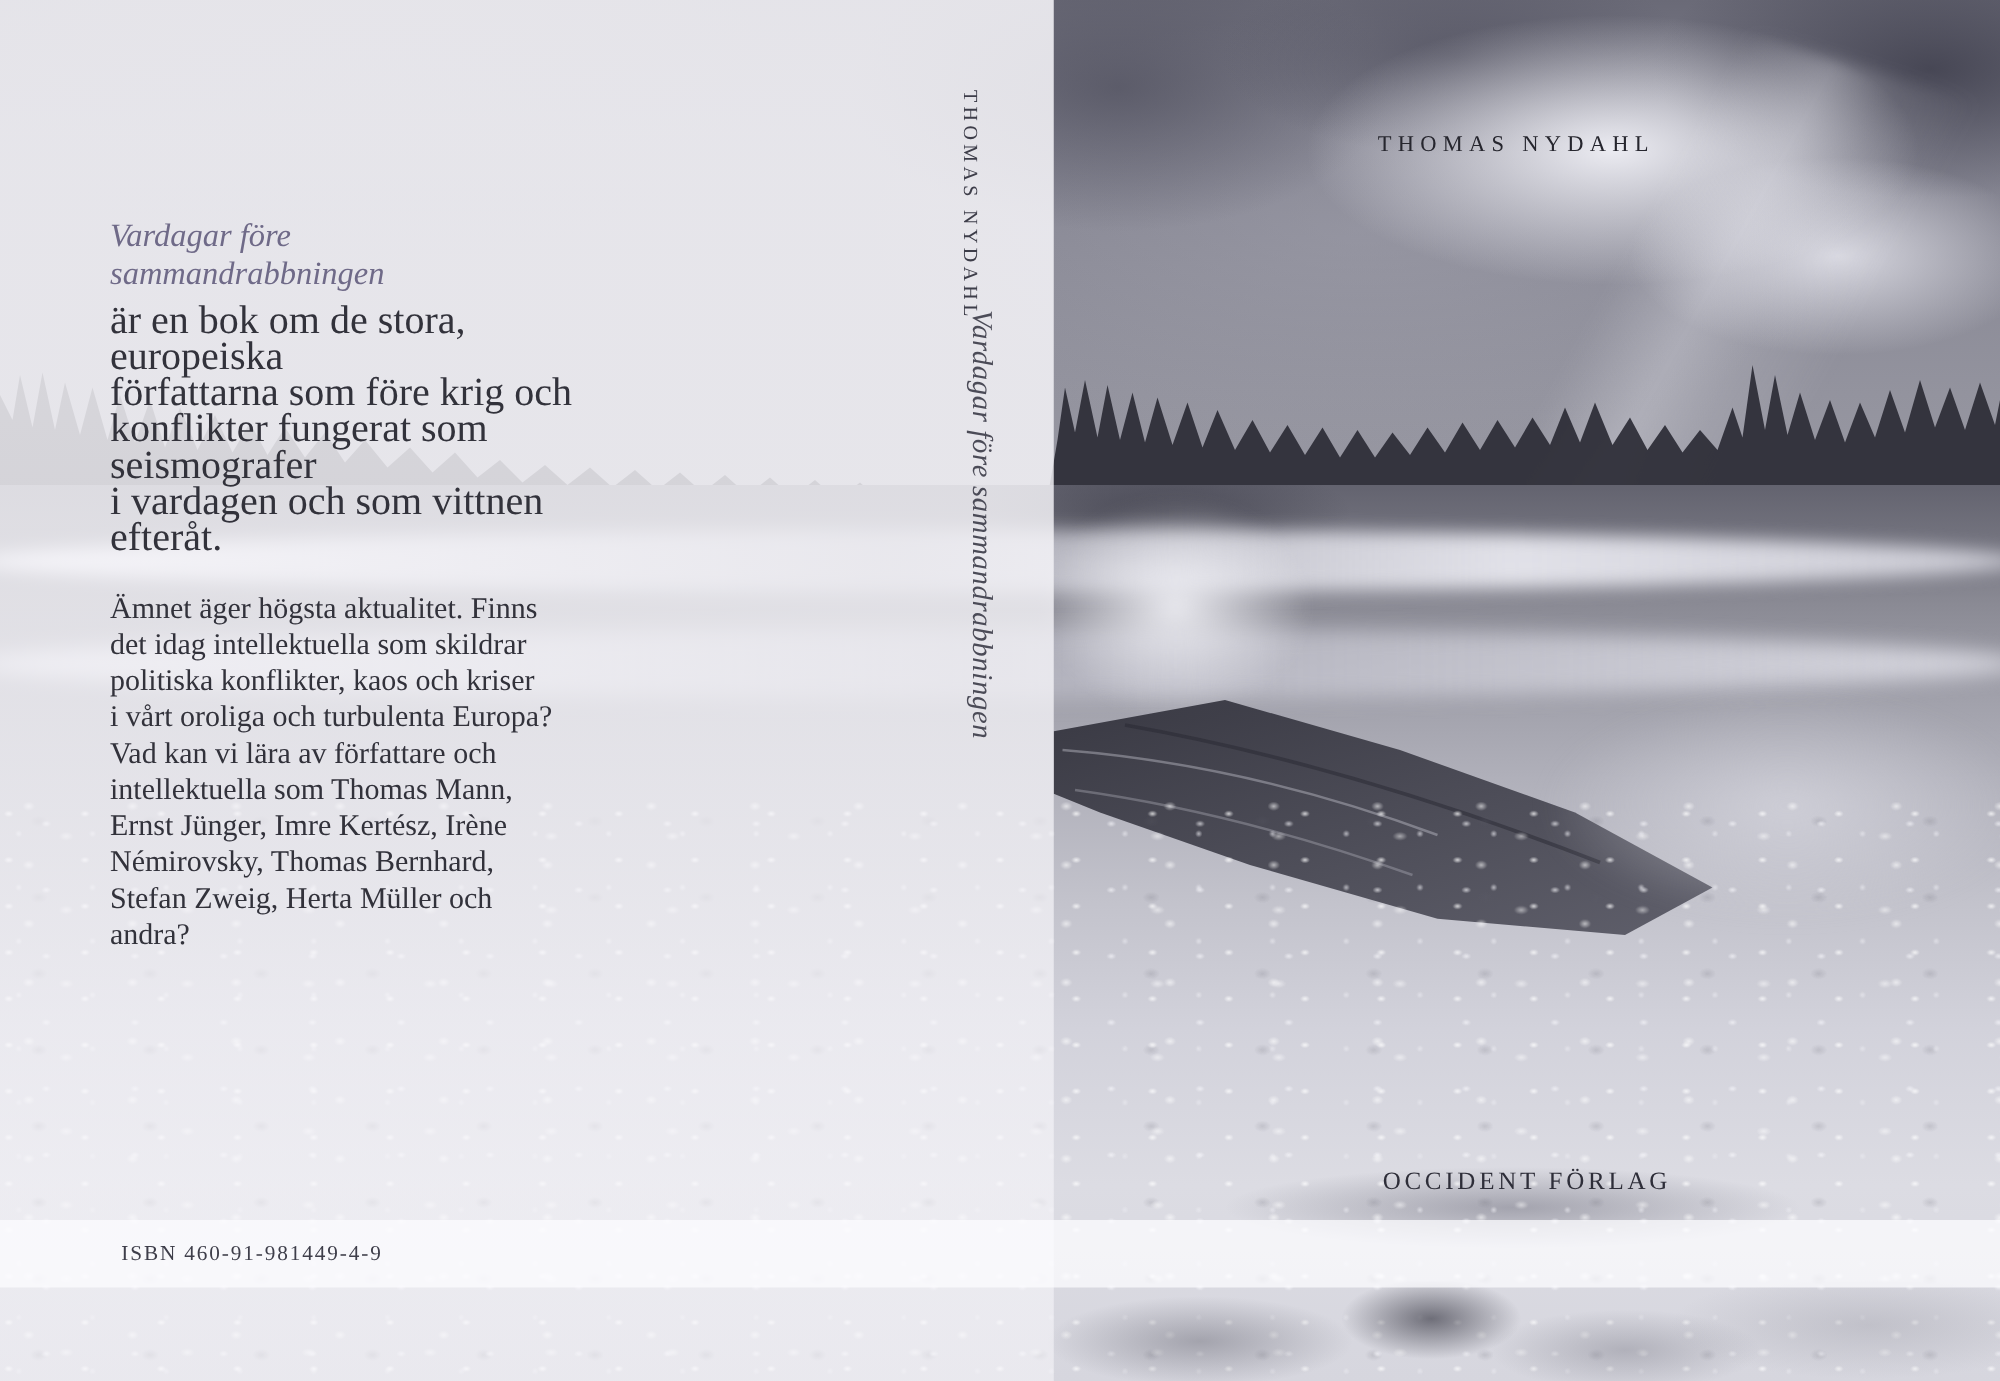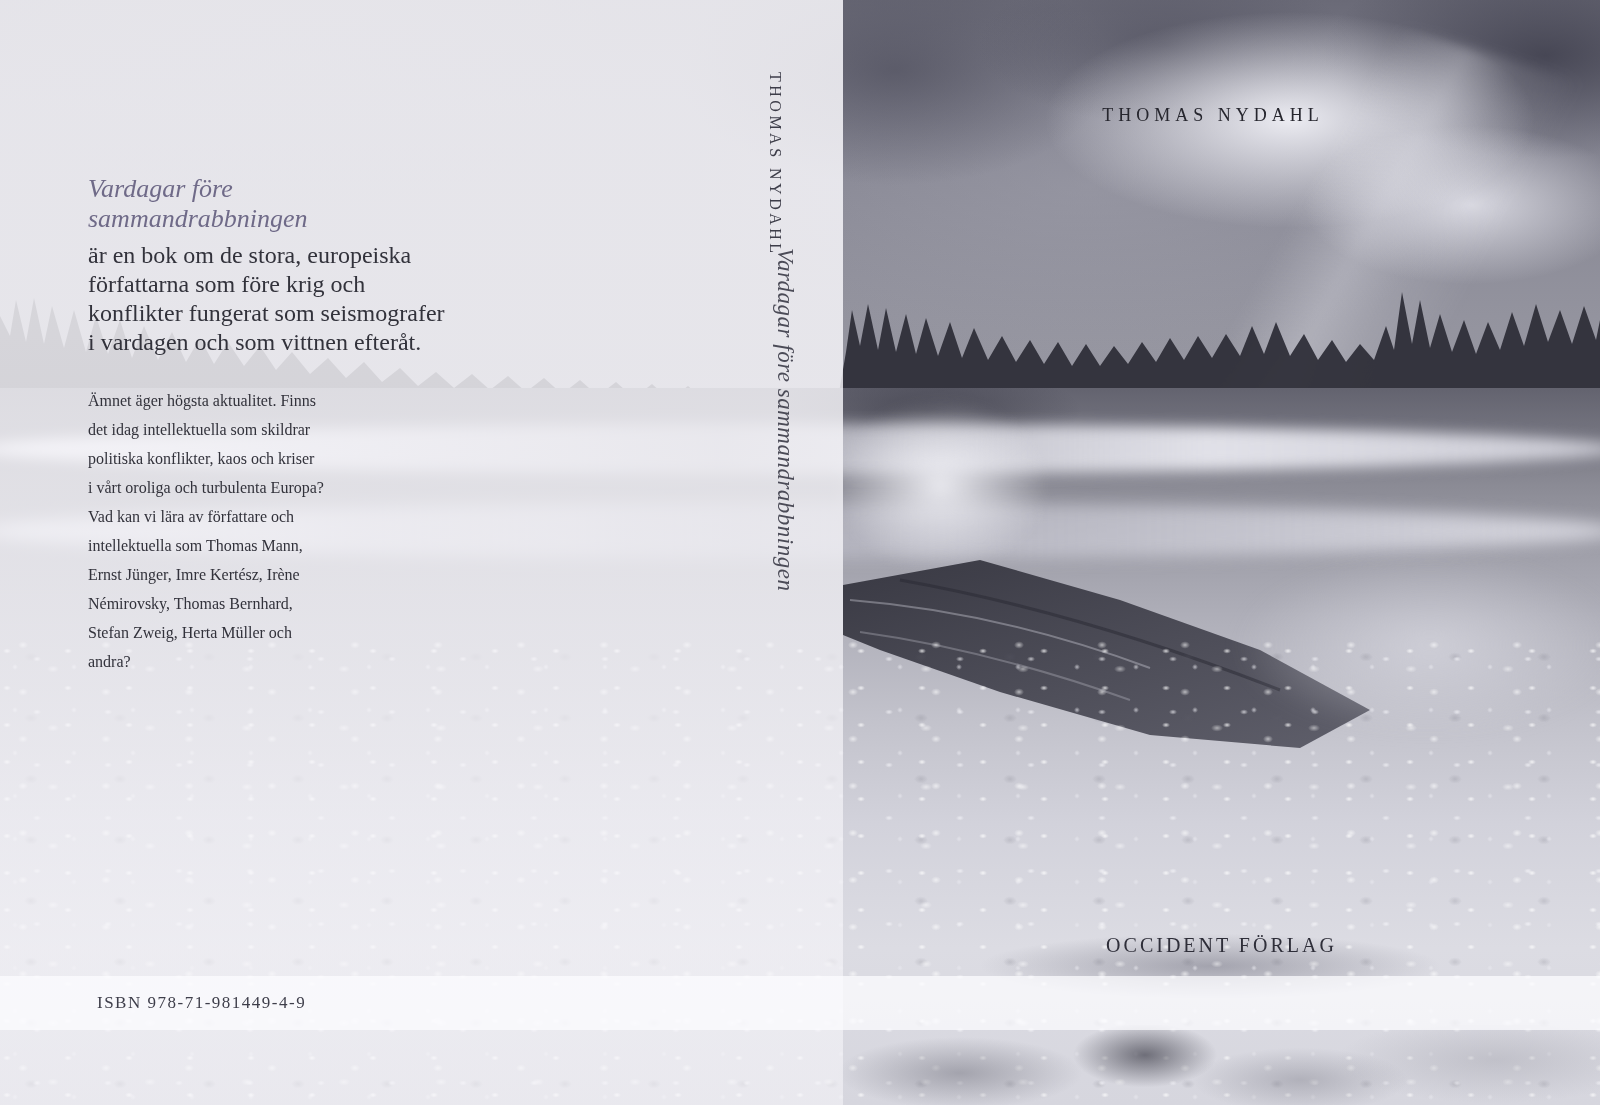--- a/index.html
+++ b/index.html
@@ -61,22 +61,22 @@
     background:linear-gradient(180deg, rgba(247,246,250,.87) 0%, rgba(247,246,250,.82) 38%,
                rgba(247,246,250,.68) 68%, rgba(247,246,250,.58) 100%);}
 
   
   .band{position:absolute;left:0;top:976px;width:1600px;height:54px;
     background:rgba(252,252,255,.74);}
 
   
   .back-blurb{position:absolute;left:88px;top:174px;width:370px;}
   .lead{font-style:italic;font-size:26px;line-height:30px;margin:0;}
-  .p1{margin:7px 0 0 0;font-size:24px;line-height:29px;white-space:pre-line;}
-  .p2{margin:29px 0 0 0;font-size:16px;line-height:29px;white-space:pre-line;}
+  .p1{margin:7px 0 0 0;font-size:32px;line-height:29px;white-space:pre-line;}
+  .p2{margin:29px 0 0 0;font-size:24px;line-height:29px;white-space:pre-line;}
   .isbn{position:absolute;left:97px;top:993px;font-size:17px;letter-spacing:1.5px;}
   .spine-author{position:absolute;left:766px;top:72px;writing-mode:vertical-rl;
     font-size:16px;letter-spacing:3.5px;}
   .spine-title{position:absolute;left:772px;top:248px;writing-mode:vertical-rl;
     font-style:italic;font-size:23px;letter-spacing:.5px;}
   .front-author{position:absolute;left:843px;top:105px;width:740px;text-align:center;
     font-size:18px;letter-spacing:5px;}
   .front-title{position:absolute;left:843px;top:136px;width:740px;text-align:center;
     font-style:italic;font-size:55px;line-height:54px;white-space:pre-line;}
   .publisher{position:absolute;left:843px;top:934px;width:757px;text-align:center;
@@ -126,21 +126,21 @@
 det idag intellektuella som skildrar
 politiska konflikter, kaos och kriser
 i vårt oroliga och turbulenta Europa?
 Vad kan vi lära av författare och
 intellektuella som Thomas Mann,
 Ernst Jünger, Imre Kertész, Irène
 Némirovsky, Thomas Bernhard,
 Stefan Zweig, Herta Müller och
 andra?</p>
   </div>
-  <div class="isbn" style="color: rgb(62, 62, 74);">ISBN 978-71-981449-4-9</div>
+  <div class="isbn" style="color: rgb(62, 62, 74);">ISBN 460-91-981449-4-9</div>
 
   <div class="spine-author" style="color: rgb(61, 61, 73);">THOMAS NYDAHL</div>
   <div class="spine-title" style="color: rgb(75, 75, 87);">Vardagar före sammandrabbningen</div>
 
   <div class="front-author" style="color: rgb(38, 38, 46);">THOMAS NYDAHL</div>
   <div class="publisher" style="color: rgb(46, 46, 57);">OCCIDENT FÖRLAG</div>
 
 </div>
 
 </body></html>

